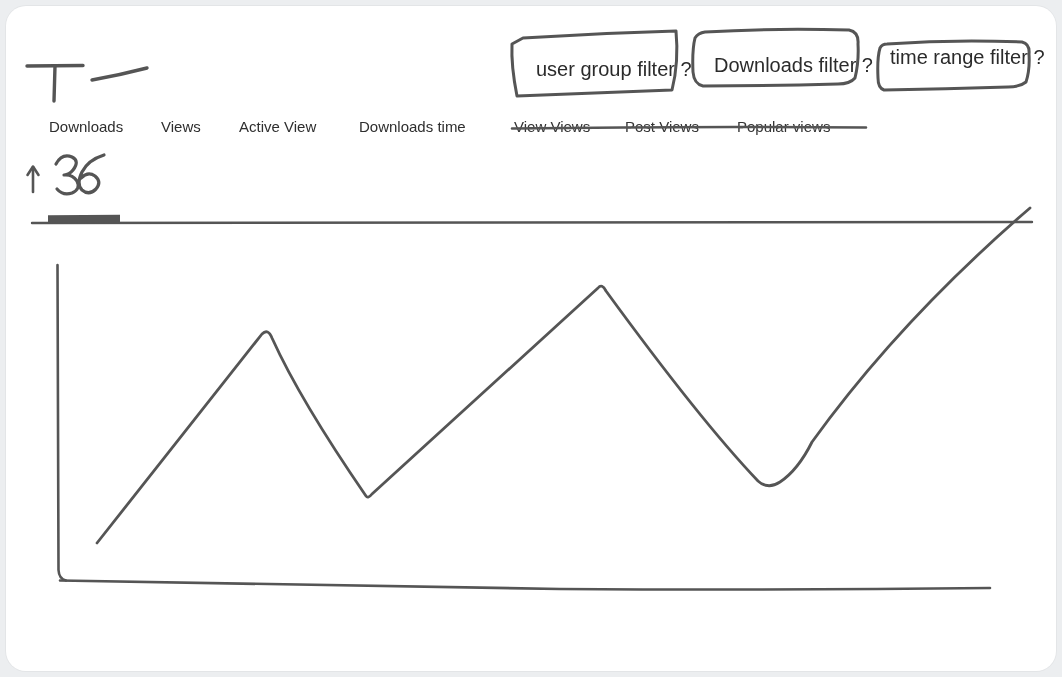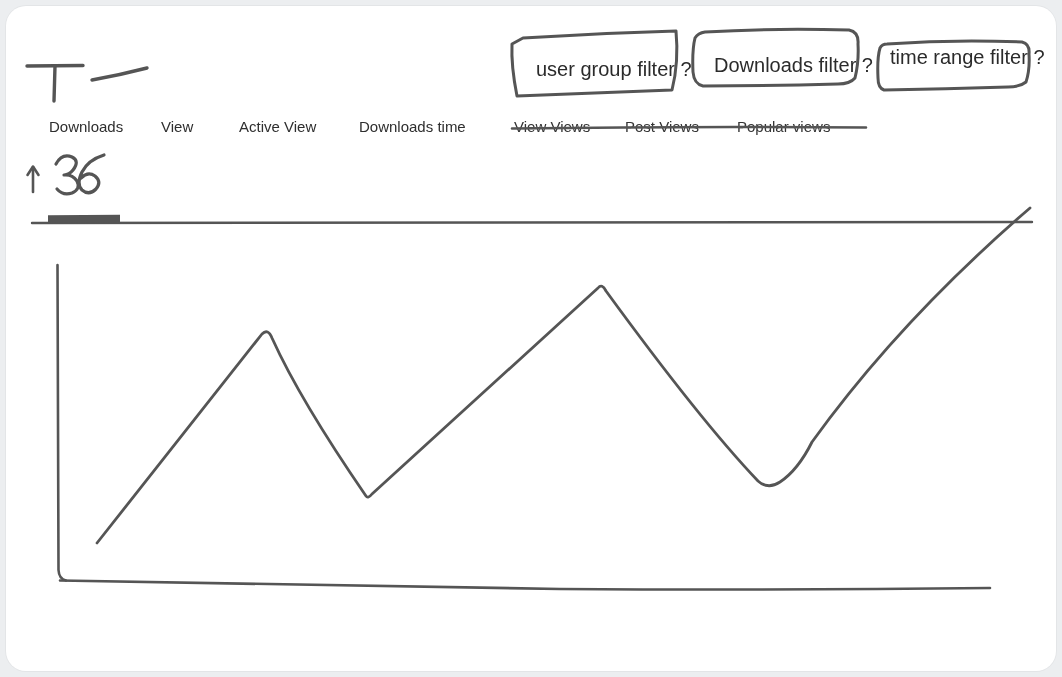--- a/index.html
+++ b/index.html
@@ -61,21 +61,21 @@
   #annot-time-range { left: 890px; top: 46px; }
 </style>
 </head>
 <body>
 
 <div id="app">
   <div class="card"></div>
 
   <div class="nav">
     <div class="nav-item" style="left:49px">Downloads</div>
-    <div class="nav-item" style="left:161px">View</div>
+    <div class="nav-item" style="left:161px">Views</div>
     <div class="nav-item" style="left:239px">Active View</div>
     <div class="nav-item" style="left:359px">Downloads time</div>
     <div class="nav-item struck" style="left:514px">View Views</div>
     <div class="nav-item struck" style="left:625px">Post Views</div>
     <div class="nav-item struck" style="left:737px">Popular views</div>
   </div>
 
   <div class="annot" id="annot-user-group">user group filter ?</div>
   <div class="annot" id="annot-platform">Downloads filter ?</div>
   <div class="annot" id="annot-time-range">time range filter ?</div>

